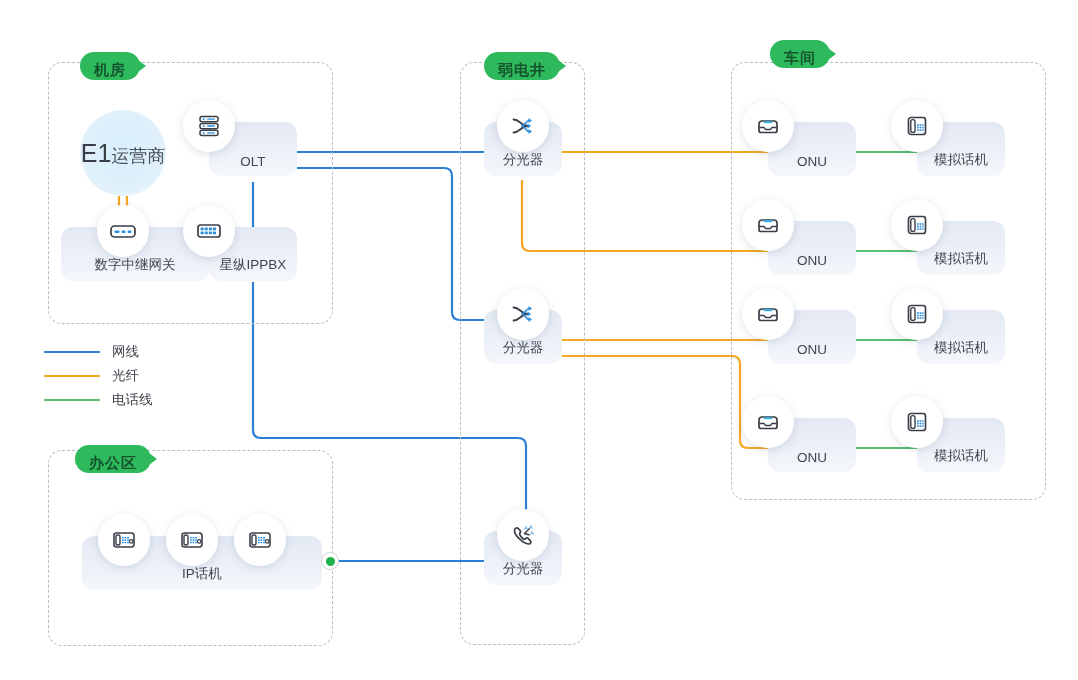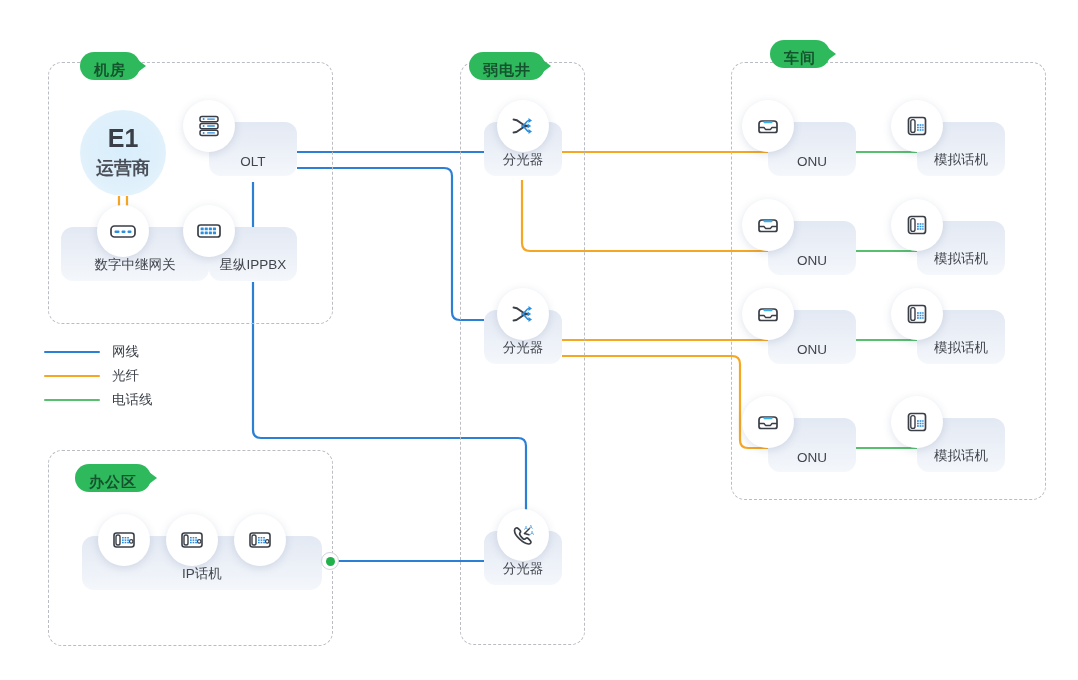--- a/index.html
+++ b/index.html
@@ -63,23 +63,22 @@
     display:flex;align-items:center;justify-content:center;
     z-index:5;
   }
   .bubble svg { display:block; }
 
   
   .e1 {
     position:absolute;
     width:86px;height:86px;border-radius:50%;
     background: radial-gradient(circle at 50% 45%, #d8eefc 0%, #dff0fb 55%, #eaf6fd 100%);
-    display:flex;flex-direction:column;align-items:center;justify-content:center;
+    display:flex;flex-direction:row;align-items:center;justify-content:center;
     z-index:4;
-    font-weight:bold;
   }
   .e1 .t1 { font-size:25px; color:#3a3f47; line-height:1; }
   .e1 .t2 { font-size:18px; color:#4a4f57; margin-top:5px; }
 
   .legend { position:absolute; z-index:7; }
   .lrow { display:flex; align-items:center; height:24px; }
   .lline { width:56px; height:2.5px; border-radius:2px; margin-right:12px; }
   .ltxt { font-size:13.5px; color:#3c4149; }
 
   .dotjoint {
@@ -127,31 +126,31 @@
     <path d="M856,340 L917,340" stroke="#57bf6e" stroke-width="2.2" fill="none"></path>
     <path d="M856,448 L917,448" stroke="#57bf6e" stroke-width="2.2" fill="none"></path>
   </svg>
 
   <div class="zone" style="left:48px; top:62px; width:285px; height:262px;"></div>
   <div class="ztag" style="left:80px; top:52px;">
     <span>机房</span>
   </div>
 
   <div class="zone" style="left:460px; top:62px; width:125px; height:583px;"></div>
-  <div class="ztag" style="left:469px; top:52px;">
+  <div class="ztag" style="left:484px; top:52px;">
     <span>弱电井</span>
   </div>
 
   <div class="zone" style="left:731px; top:62px; width:315px; height:438px;"></div>
   <div class="ztag" style="left:770px; top:40px;">
     <span>车间</span>
   </div>
 
   <div class="zone" style="left:48px; top:450px; width:285px; height:196px;"></div>
-  <div class="ztag" style="left:75px; top:464px;">
+  <div class="ztag" style="left:75px; top:445px;">
     <span>办公区</span>
   </div>
 
   <div class="e1" style="left:80px; top:110px;">
     <div class="t1">E1</div>
     <div class="t2">运营商</div>
   </div>
 
   <div class="node" style="left:79px; top:205px;">
     <div class="card" style="width:148px;left:-18px;">

